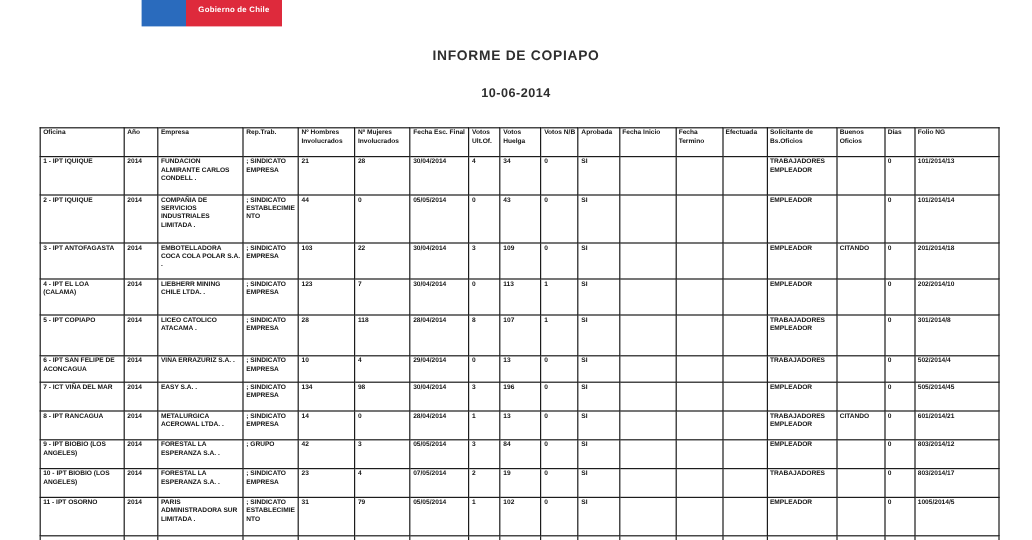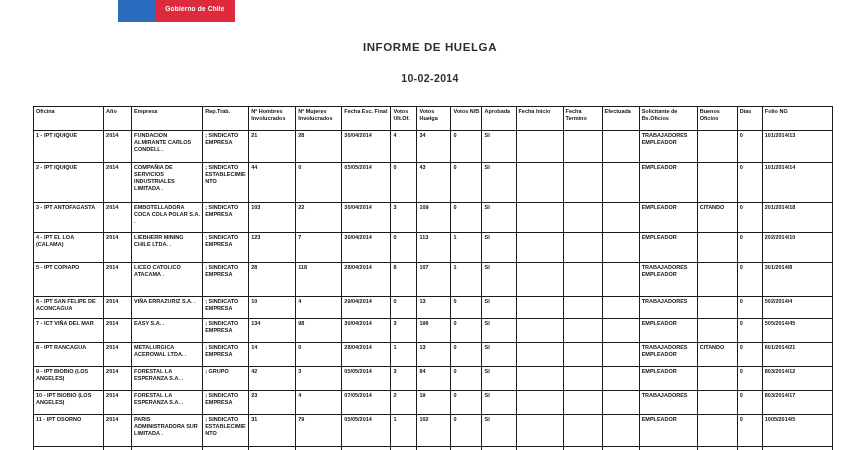--- a/index.html
+++ b/index.html
@@ -44,22 +44,22 @@
 </head>
 <body>
 
 <div class="logo">
   <div class="logo-blue" style="background: rgb(42, 107, 189);"></div>
   <div class="logo-red" style="background: rgb(222, 42, 60);">
     <span>Gobierno de Chile</span>
   </div>
 </div>
 
-<div class="title">INFORME DE HUELGA</div>
-<div class="subtitle">10-02-2014</div>
+<div class="title">INFORME DE COPIAPO</div>
+<div class="subtitle">10-06-2014</div>
 
 <table class="report">
   <colgroup>
       <col style="width: 70px;">
       <col style="width: 28px;">
       <col style="width: 71px;">
       <col style="width: 46px;">
       <col style="width: 47px;">
       <col style="width: 46px;">
       <col style="width: 49px;">

